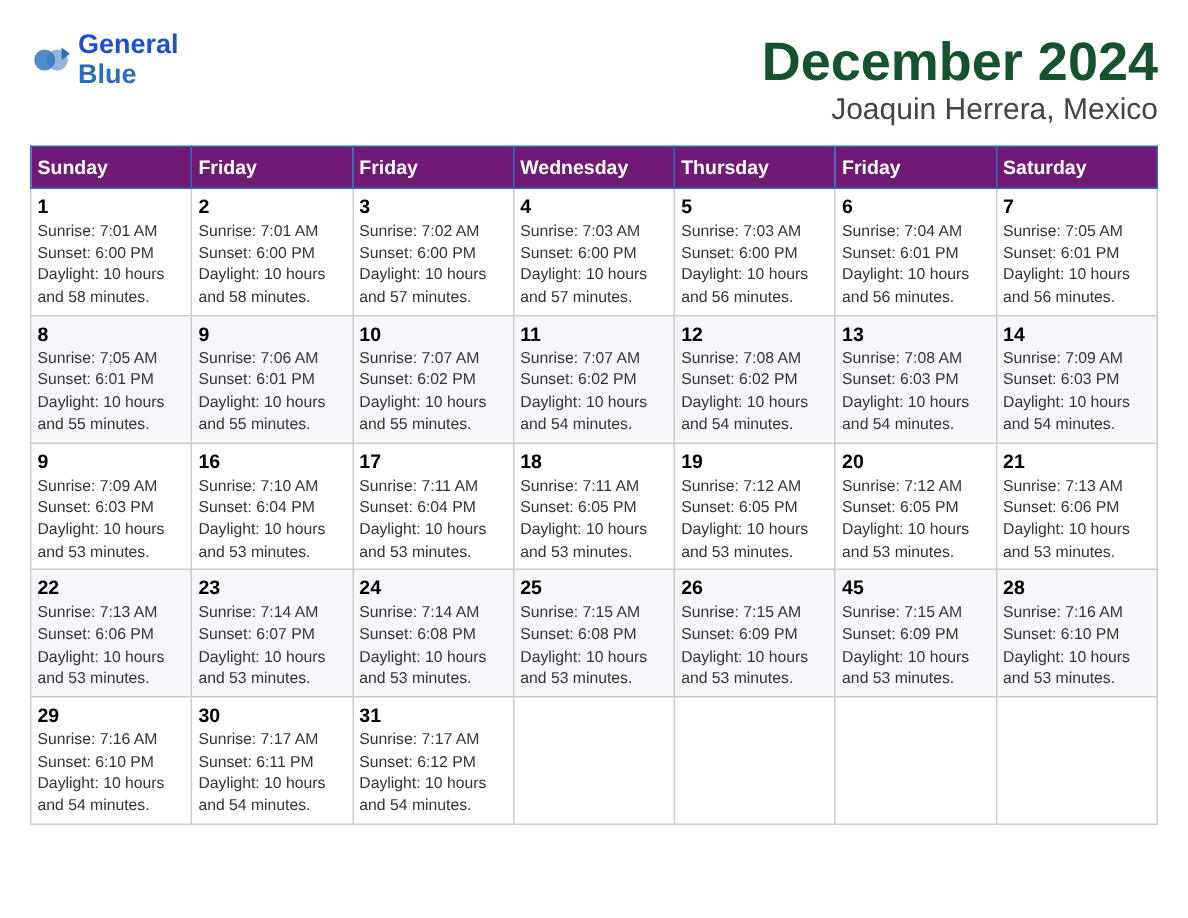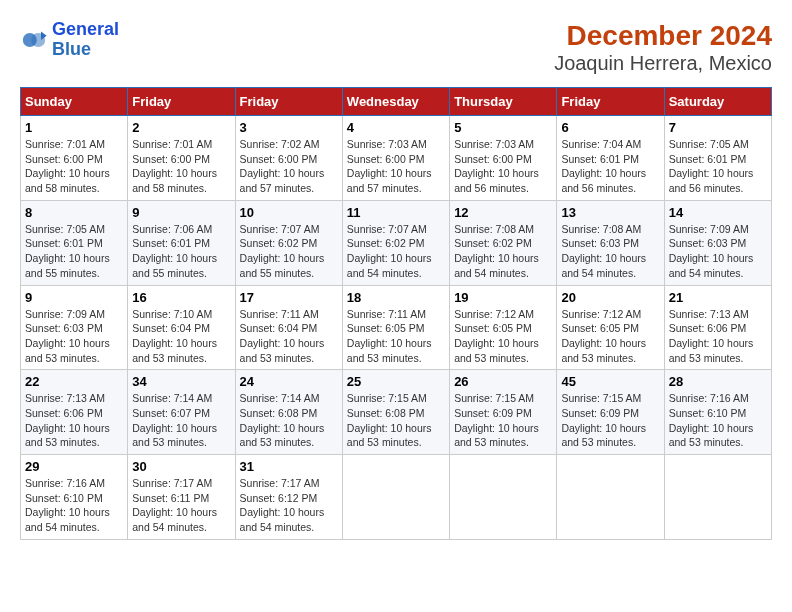--- a/index.html
+++ b/index.html
@@ -29,35 +29,35 @@
     .logo-general { color: #1d4ed8; }
     .logo-blue { color: #2a6ebb; }
     .logo-icon {
       width: 28px;
       height: 28px;
     }
     .title-area {
       text-align: right;
     }
     .calendar-title {
-      font-size: 28px;
-      font-weight: bold;
-      color: #c2410c;
+      font-size: 36px;
+      font-weight: bold;
+      color: #14532d;
     }
     .calendar-subtitle {
       font-size: 20px;
       color: #444;
     }
     table {
       width: 100%;
       border-collapse: collapse;
       font-size: 11px;
     }
     thead tr th {
-      background-color: #b91c1c;
+      background-color: #701a75;
       color: #fff;
       padding: 6px 4px;
       font-size: 13px;
       font-weight: bold;
       text-align: left;
       border: 1px solid #2a6ebb;
     }
     tbody tr td {
       border: 1px solid #ccc;
       vertical-align: top;
@@ -205,21 +205,21 @@
           <span class="day-num">21</span>
           <span class="day-detail">Sunrise: 7:13 AM<br>Sunset: 6:06 PM<br>Daylight: 10 hours<br>and 53 minutes.</span>
         </td>
       </tr>
       <tr>
         <td>
           <span class="day-num">22</span>
           <span class="day-detail">Sunrise: 7:13 AM<br>Sunset: 6:06 PM<br>Daylight: 10 hours<br>and 53 minutes.</span>
         </td>
         <td>
-          <span class="day-num">34</span>
+          <span class="day-num">23</span>
           <span class="day-detail">Sunrise: 7:14 AM<br>Sunset: 6:07 PM<br>Daylight: 10 hours<br>and 53 minutes.</span>
         </td>
         <td>
           <span class="day-num">24</span>
           <span class="day-detail">Sunrise: 7:14 AM<br>Sunset: 6:08 PM<br>Daylight: 10 hours<br>and 53 minutes.</span>
         </td>
         <td>
           <span class="day-num">25</span>
           <span class="day-detail">Sunrise: 7:15 AM<br>Sunset: 6:08 PM<br>Daylight: 10 hours<br>and 53 minutes.</span>
         </td>

